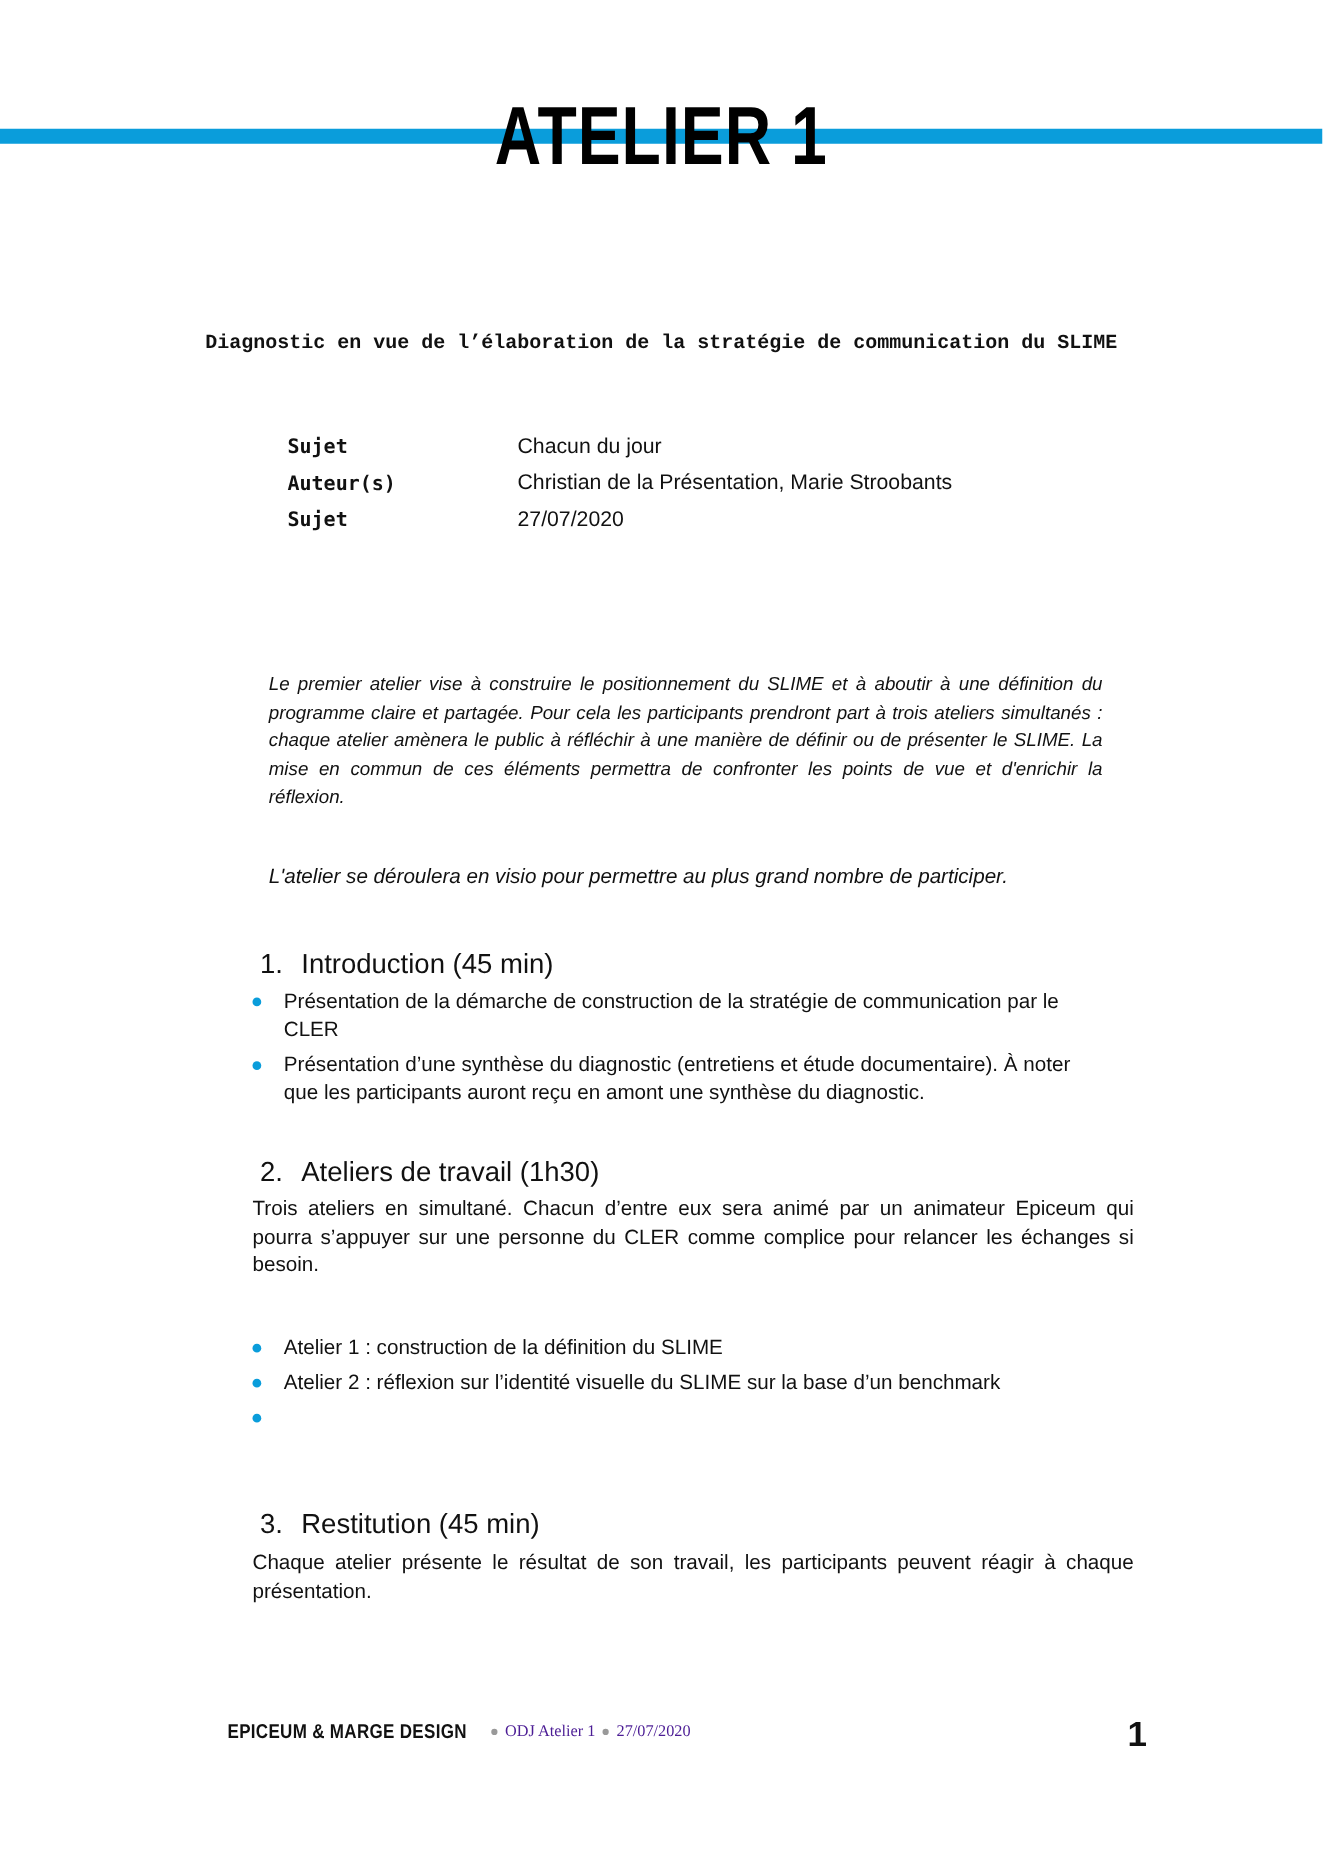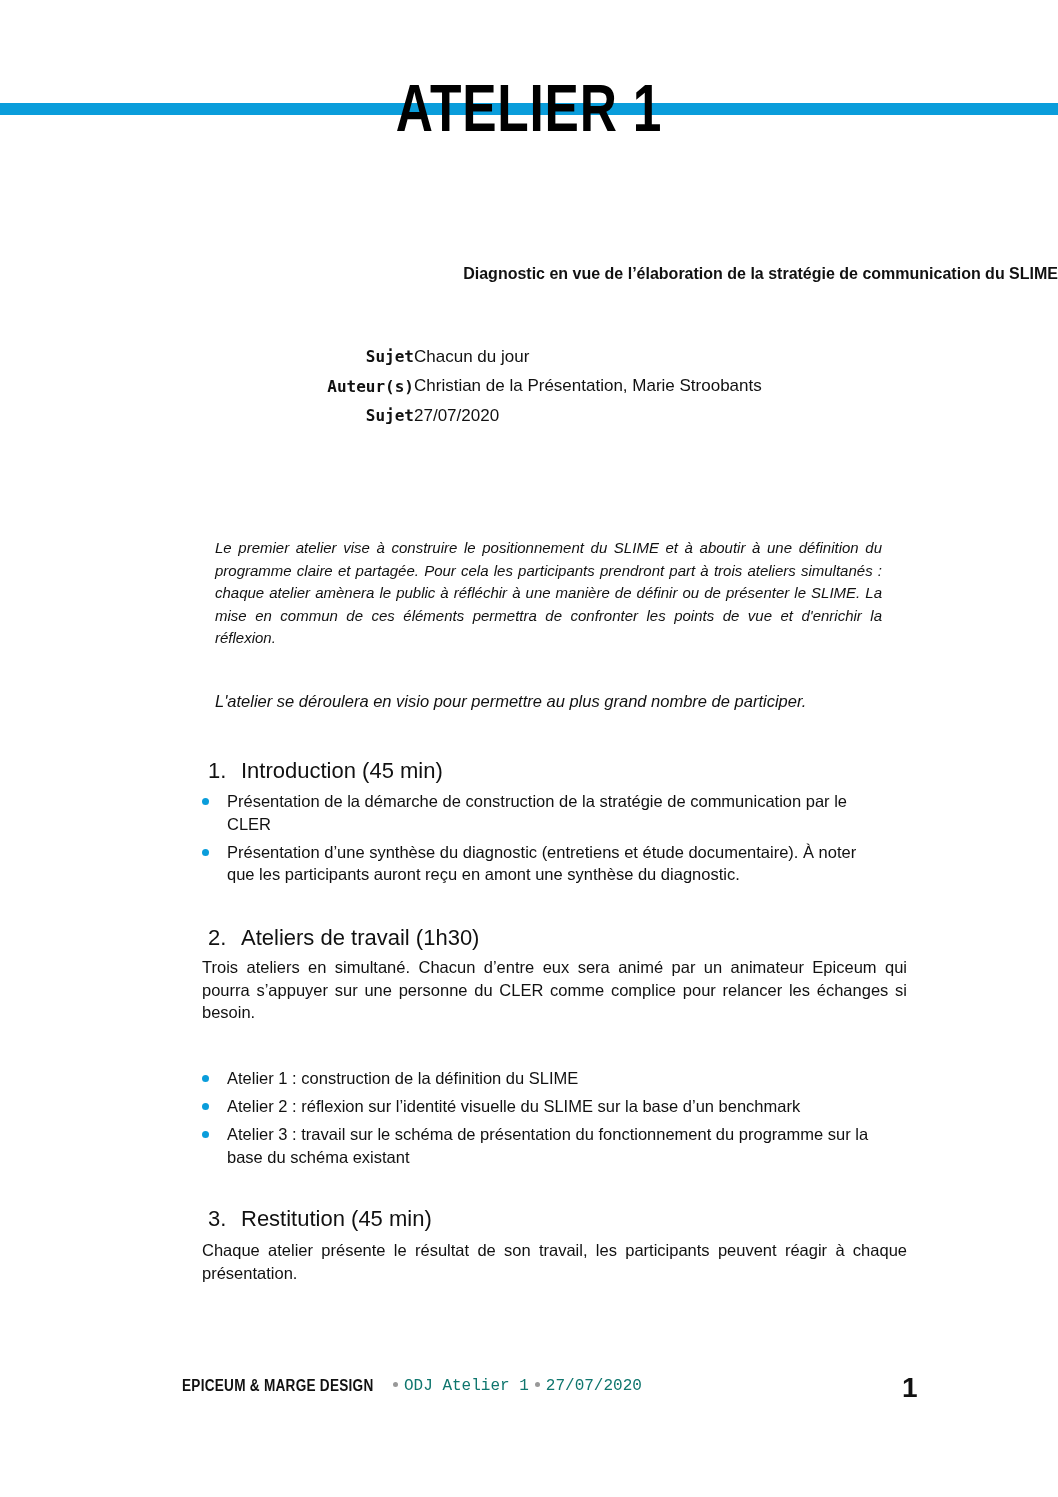--- a/index.html
+++ b/index.html
@@ -1,34 +1,34 @@
 <!DOCTYPE html>
 <html><head>
 <meta charset="utf-8">
 <style>
   html, body { margin: 0; padding: 0; background: #ffffff; }
   body { width: 1058px; height: 1497px; position: relative; overflow: hidden; color: #111; font-family: "Liberation Sans", sans-serif; }
   .blue-bar { position: absolute; left: 0; top: 103px; width: 1058px; height: 12px; background: #0a9ddb; }
   .title { position: absolute; left: 0; width: 1058px; top: 68px; text-align: center; font-family: "Liberation Sans", sans-serif; font-weight: bold; font-size: 66px; line-height: 80px; letter-spacing: 1px; color: #000; transform: scaleX(0.78); transform-origin: 529px 0; }
-  .subtitle { position: absolute; left: 0; width: 1058px; top: 265px; text-align: right; font-weight: bold; font-size: 16px; }
-  .meta { position: absolute; left: 230px; top: 342px; text-align: right; }
+  .subtitle { position: absolute; left: 0; width: 1058px; top: 265px; text-align: center; font-weight: bold; font-size: 16px; font-family: Liberation Mono, monospace; }
+  .meta { position: absolute; left: 230px; top: 342px; }
   .meta-row { height: 29.5px; display: flex; align-items: center; }
   .meta-key { width: 184px; font-family: "DejaVu Sans Mono", monospace; font-weight: bold; font-size: 16px; }
   .meta-val { font-size: 17px; }
   .intro { position: absolute; left: 215px; width: 667px; top: 537px; font-style: italic; font-size: 15px; line-height: 22.5px; text-align: justify; }
   .intro2 { position: absolute; left: 215px; width: 680px; top: 692px; font-style: italic; font-size: 16.5px; }
   .section-h { position: absolute; left: 208px; font-weight: normal; font-size: 22px; }
   .section-h .num { display: inline-block; width: 33px; }
   .bullets { position: absolute; left: 200px; width: 685px; margin: 0; padding: 0; list-style: none; }
   .bullets li { position: relative; padding-left: 27px; font-size: 16.5px; line-height: 22.5px; margin-bottom: 5.5px; }
   .bullet-dot { position: absolute; left: 2px; top: 8px; width: 7px; height: 7px; border-radius: 50%; background: #0a9ddb; }
   .para { position: absolute; left: 177px; width: 705px; font-size: 16.5px; line-height: 22.5px; text-align: justify; margin-left: 25px; }
   .footer { position: absolute; left: 182px; top: 1377px; display: flex; align-items: flex-start; }
   .footer-brand { font-weight: bold; font-size: 16px; letter-spacing: 0.3px; transform: scaleX(0.85); transform-origin: 0 0; display: inline-block; width: 205px; white-space: nowrap; }
-  .footer-meta { font-family: Liberation Mono, monospace; font-size: 16px; color: #0f766e; }
+  .footer-meta { font-family: Liberation Serif, serif; font-size: 13px; color: #4c1d95; }
   .footer-meta .dot { display: inline-block; width: 5px; height: 5px; border-radius: 50%; background: #999; margin: 0 6px 2px 6px; vertical-align: middle; }
   .page-num { position: absolute; left: 902px; top: 1372px; font-weight: bold; font-size: 28px; }
 </style>
 </head>
 <body>
 
 <div class="blue-bar"></div>
 <div class="title">ATELIER 1</div>
 
 <div class="subtitle">Diagnostic en vue de l’élaboration de la stratégie de communication du SLIME</div>
@@ -59,21 +59,21 @@
   <li><span class="bullet-dot"></span><span>Présentation d’une synthèse du diagnostic (entretiens et étude documentaire). À noter que les participants auront reçu en amont une synthèse du diagnostic.</span></li>
 </ul>
 
 <div class="section-h" style="top:925px;">
   <span class="num">2.</span><span>Ateliers de travail (1h30)</span>
 </div>
 <div class="para" style="top:956px;">Trois ateliers en simultané. Chacun d’entre eux sera animé par un animateur Epiceum qui pourra s’appuyer sur une personne du CLER comme complice pour relancer les échanges si besoin.</div>
 <ul class="bullets" style="top:1067px;">
   <li><span class="bullet-dot"></span><span>Atelier 1 : construction de la définition du SLIME</span></li>
   <li><span class="bullet-dot"></span><span>Atelier 2 : réflexion sur l’identité visuelle du SLIME sur la base d’un benchmark</span></li>
-  <li><span class="bullet-dot"></span><span>Atelier 3 : travail sur le schéma de présentation du fonctionnement du programme sur la base du schéma existant</span></li>
+  <li><span class="bullet-dot"></span></li>
 </ul>
 
 <div class="section-h" style="top:1206px;">
   <span class="num">3.</span><span>Restitution (45 min)</span>
 </div>
 <div class="para" style="top:1239px;">Chaque atelier présente le résultat de son travail, les participants peuvent réagir à chaque présentation.</div>
 
 <div class="footer">
   <span class="footer-brand">EPICEUM &amp; MARGE DESIGN</span>
   <span class="footer-meta">

